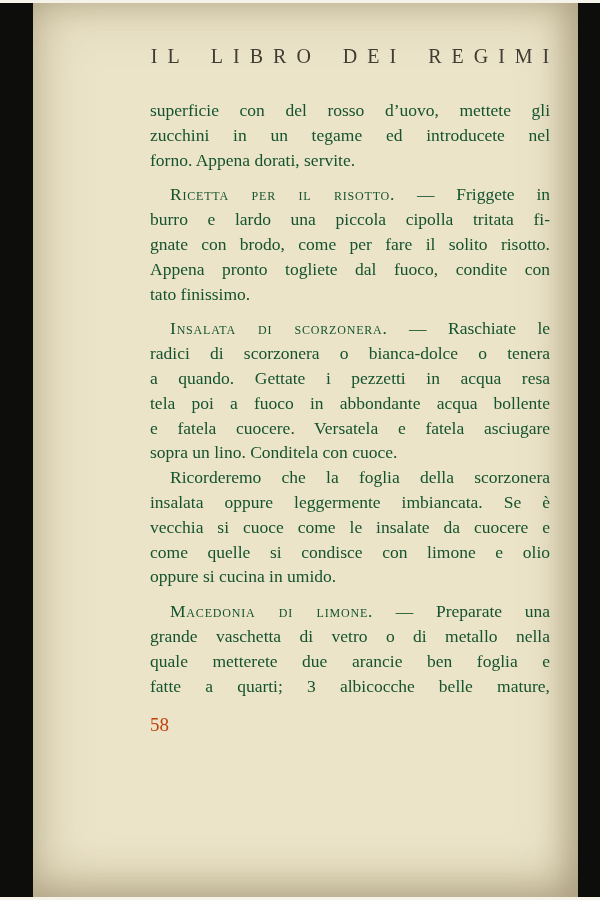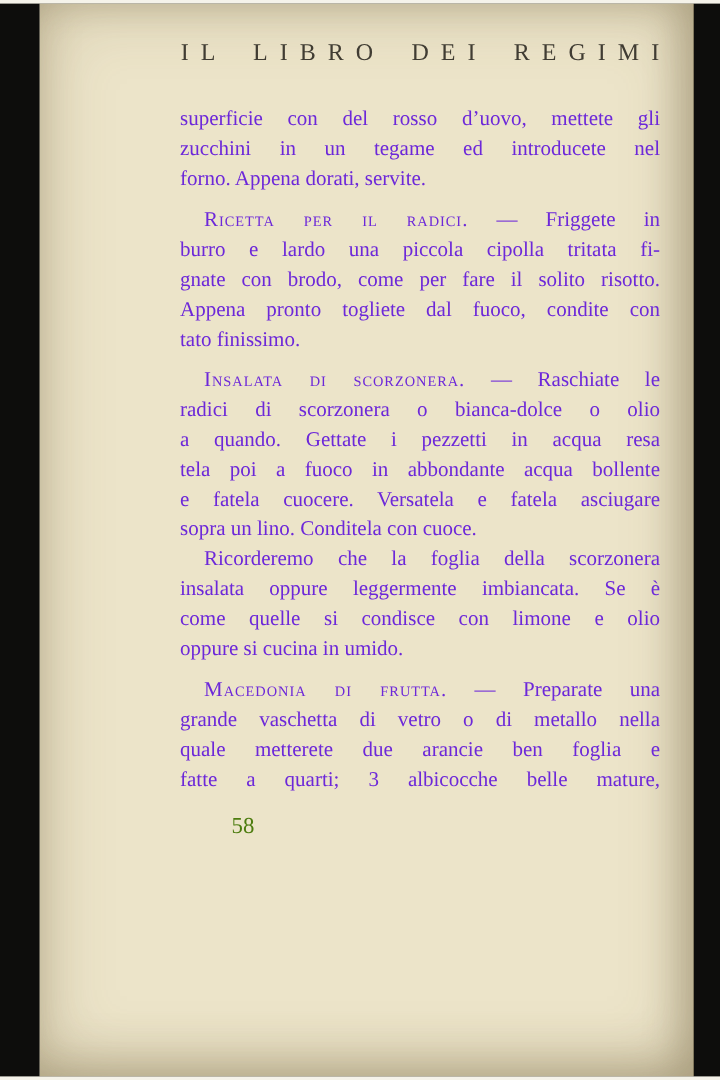--- a/index.html
+++ b/index.html
@@ -19,58 +19,57 @@
     left: 33px; right: 22px; top: 3px; bottom: 3px;
     background: #ece4c9;
     box-shadow:
       inset 0 0 60px rgba(110, 92, 55, 0.28),
       inset -14px 0 28px rgba(95, 80, 48, 0.22),
       inset 0 -18px 36px rgba(110, 92, 55, 0.18);
     color: #33302a;
   }
   .content {
     position: absolute;
-    left: 117px; top: 30px;
+    left: 117px; top: 42px;
     width: 400px;
   }
   .running-header {
     text-align: center;
     font-size: 20px;
     letter-spacing: 10px;
     word-spacing: 7px;
     color: #403c33;
     white-space: nowrap;
     margin-left: -14px;
     margin-right: -24px;
   }
   .body-text {
     margin-top: 30px;
     font-size: 17.5px;
     line-height: 24.8px;
-    color: #6d28d9;
+    color: #14532d;
   }
   .para { margin: 0; }
   .para.gap { margin-top: 10px; }
   .line {
     text-align: justify;
     text-align-last: justify;
     white-space: nowrap;
     overflow: hidden;
   }
   .line.end { text-align-last: left; }
   .line.indent { text-indent: 20px; }
   .lead {
     font-variant: small-caps;
     letter-spacing: 0.8px;
   }
   .page-number {
     margin-top: 16px;
     font-size: 19px;
-    color: #4d7c0f;
-    margin-left: 43px;
+    color: #c2410c;
   }
 </style>
 </head>
 <body>
 
 <div class="screen">
   <div class="edge edge-top"></div>
   <div class="edge edge-bottom"></div>
 
   <div class="page">
@@ -80,45 +79,46 @@
 
       <div class="body-text">
 
         <div class="para">
           <div class="line">superficie con del rosso d’uovo, mettete gli</div>
           <div class="line">zucchini in un tegame ed introducete nel</div>
           <div class="line end">forno. Appena dorati, servite.</div>
         </div>
 
         <div class="para gap">
-          <div class="line indent"><span class="lead">Ricetta per il radici.</span><span> — Friggete in</span></div>
+          <div class="line indent"><span class="lead">Ricetta per il risotto.</span><span> — Friggete in</span></div>
           <div class="line">burro e lardo una piccola cipolla tritata fi-</div>
           <div class="line">gnate con brodo, come per fare il solito risotto.</div>
           <div class="line">Appena pronto togliete dal fuoco, condite con</div>
           <div class="line end">tato finissimo.</div>
         </div>
 
         <div class="para gap">
           <div class="line indent"><span class="lead">Insalata di scorzonera.</span><span> — Raschiate le</span></div>
-          <div class="line">radici di scorzonera o bianca-dolce o olio</div>
+          <div class="line">radici di scorzonera o bianca-dolce o tenera</div>
           <div class="line">a quando. Gettate i pezzetti in acqua resa</div>
           <div class="line">tela poi a fuoco in abbondante acqua bollente</div>
           <div class="line">e fatela cuocere. Versatela e fatela asciugare</div>
           <div class="line end">sopra un lino. Conditela con cuoce.</div>
         </div>
 
         <div class="para">
           <div class="line indent">Ricorderemo che la foglia della scorzonera</div>
           <div class="line">insalata oppure leggermente imbiancata. Se è</div>
+          <div class="line">vecchia si cuoce come le insalate da cuocere e</div>
           <div class="line">come quelle si condisce con limone e olio</div>
           <div class="line end">oppure si cucina in umido.</div>
         </div>
 
         <div class="para gap">
-          <div class="line indent"><span class="lead">Macedonia di frutta.</span><span> — Preparate una</span></div>
+          <div class="line indent"><span class="lead">Macedonia di limone.</span><span> — Preparate una</span></div>
           <div class="line">grande vaschetta di vetro o di metallo nella</div>
           <div class="line">quale metterete due arancie ben foglia e</div>
           <div class="line">fatte a quarti; 3 albicocche belle mature,</div>
         </div>
 
       </div>
 
       <div class="page-number">58</div>
 
     </div>

